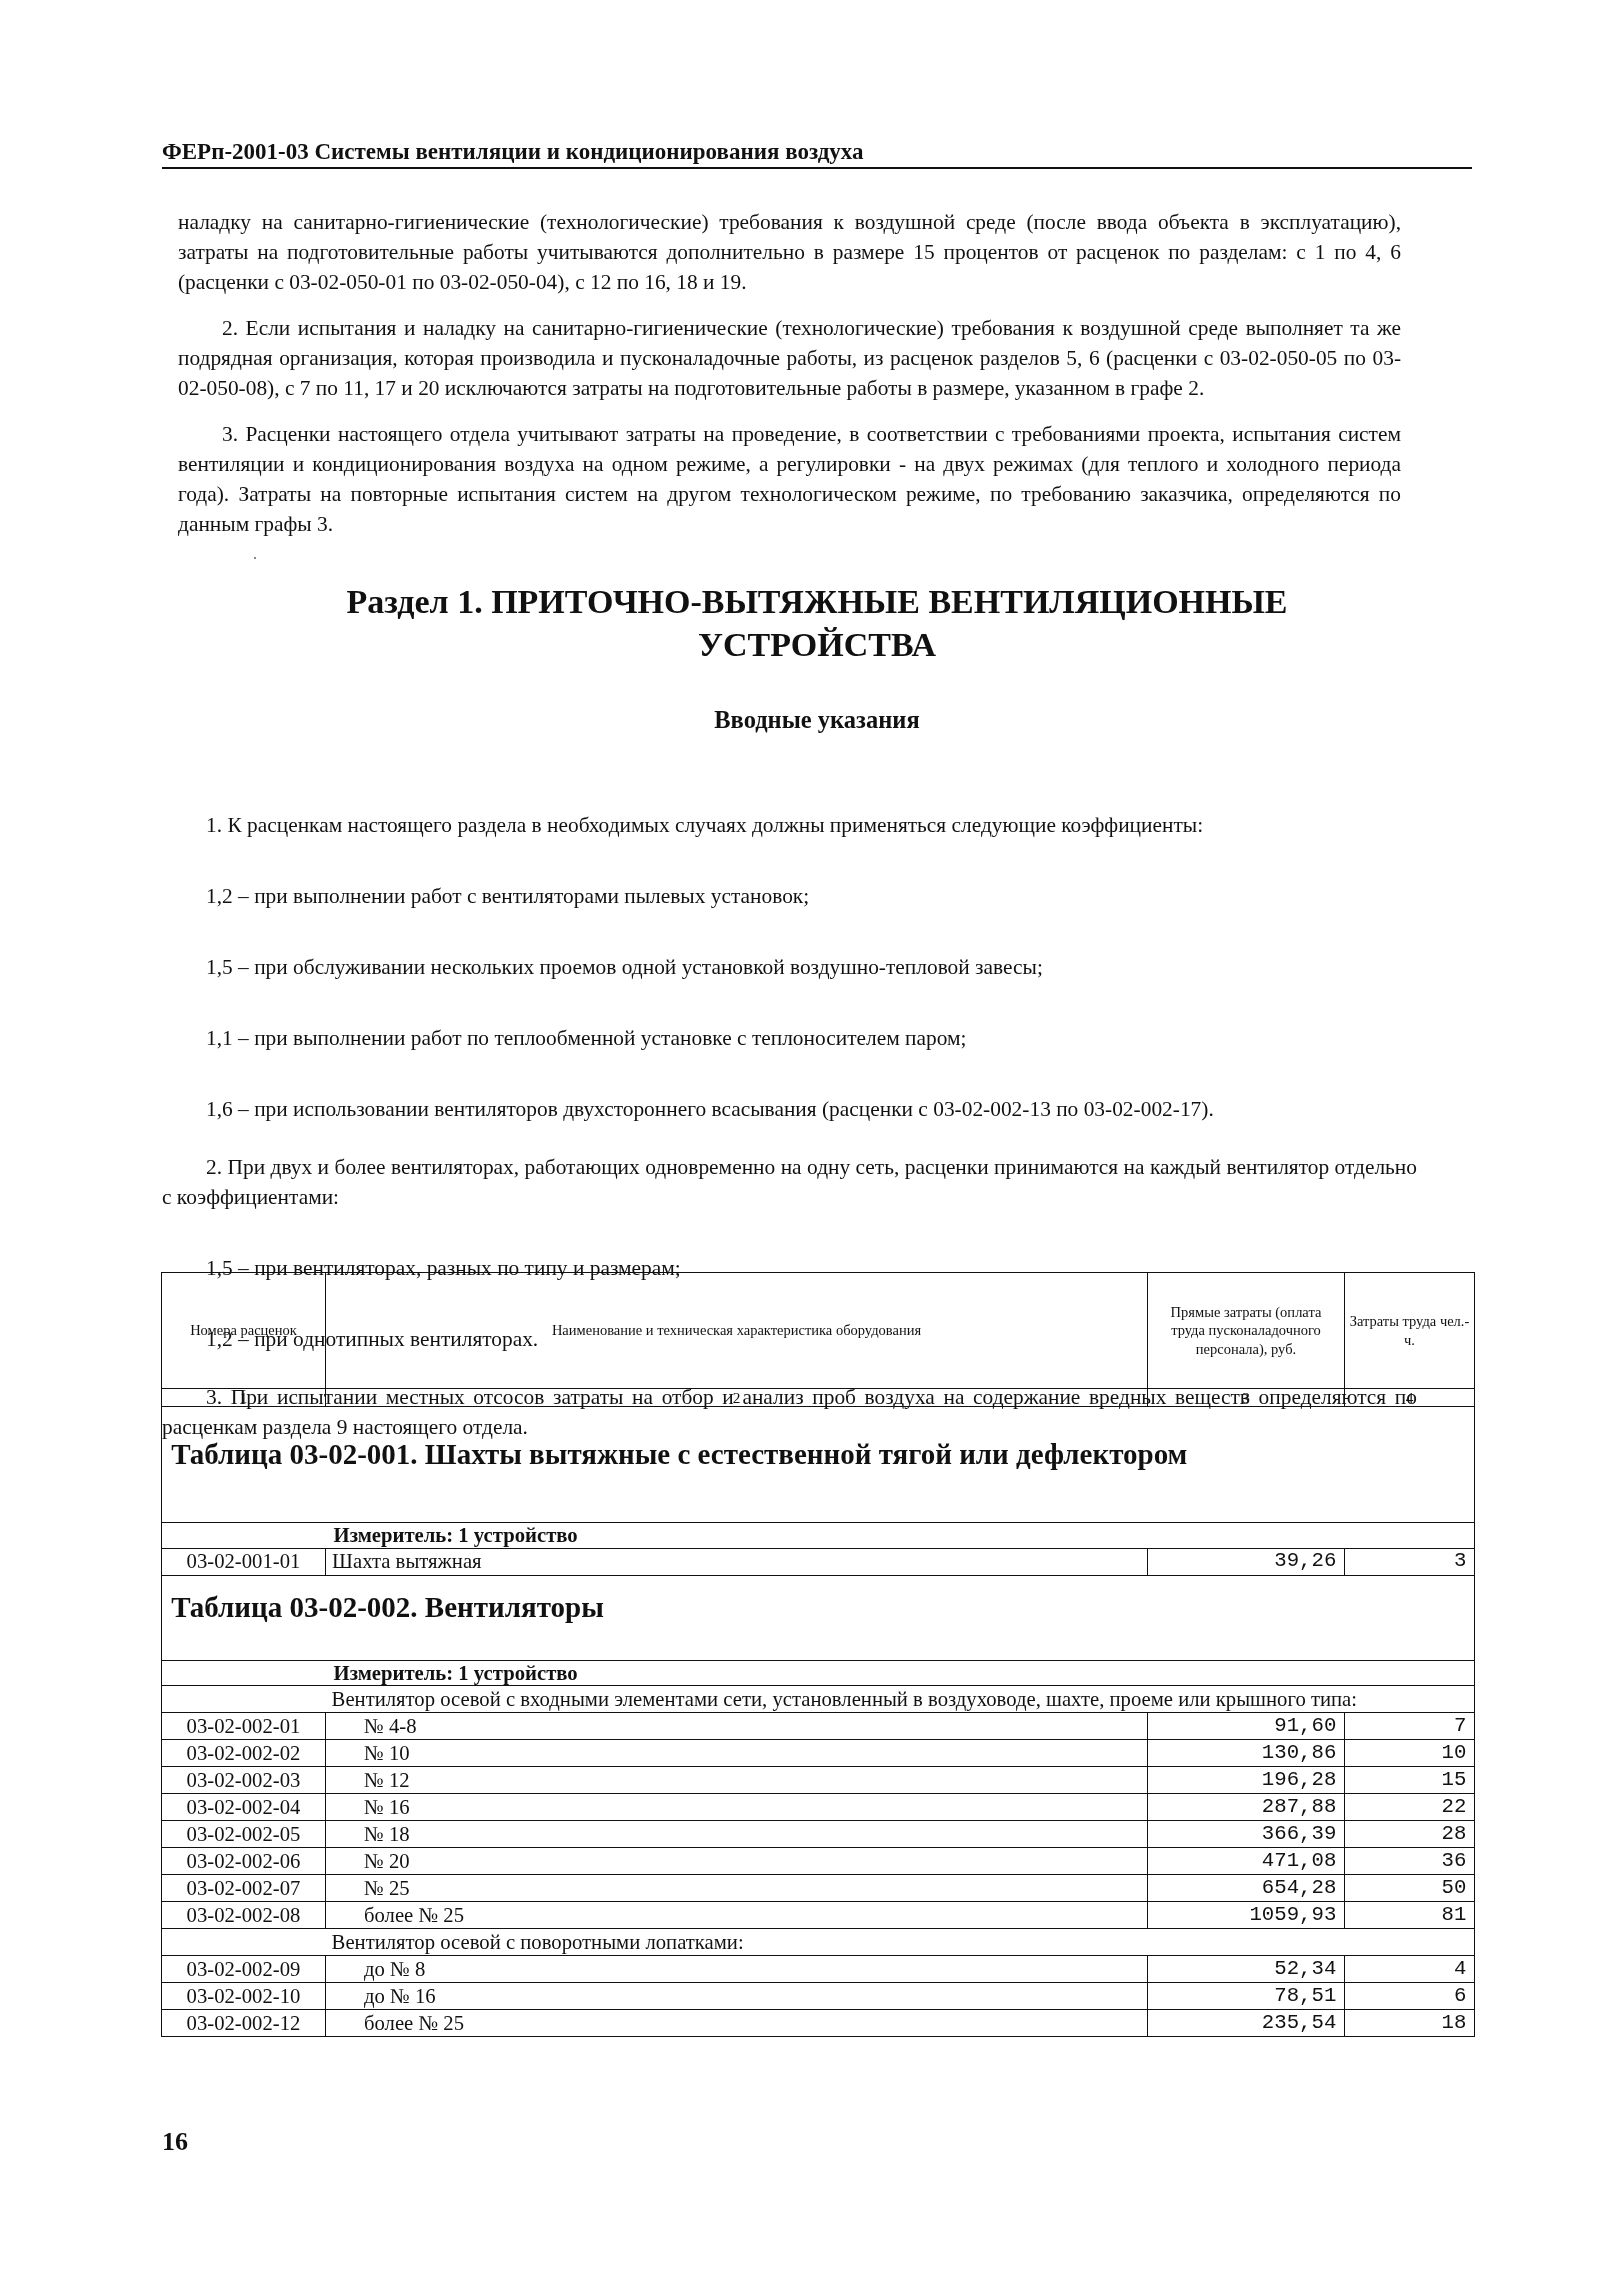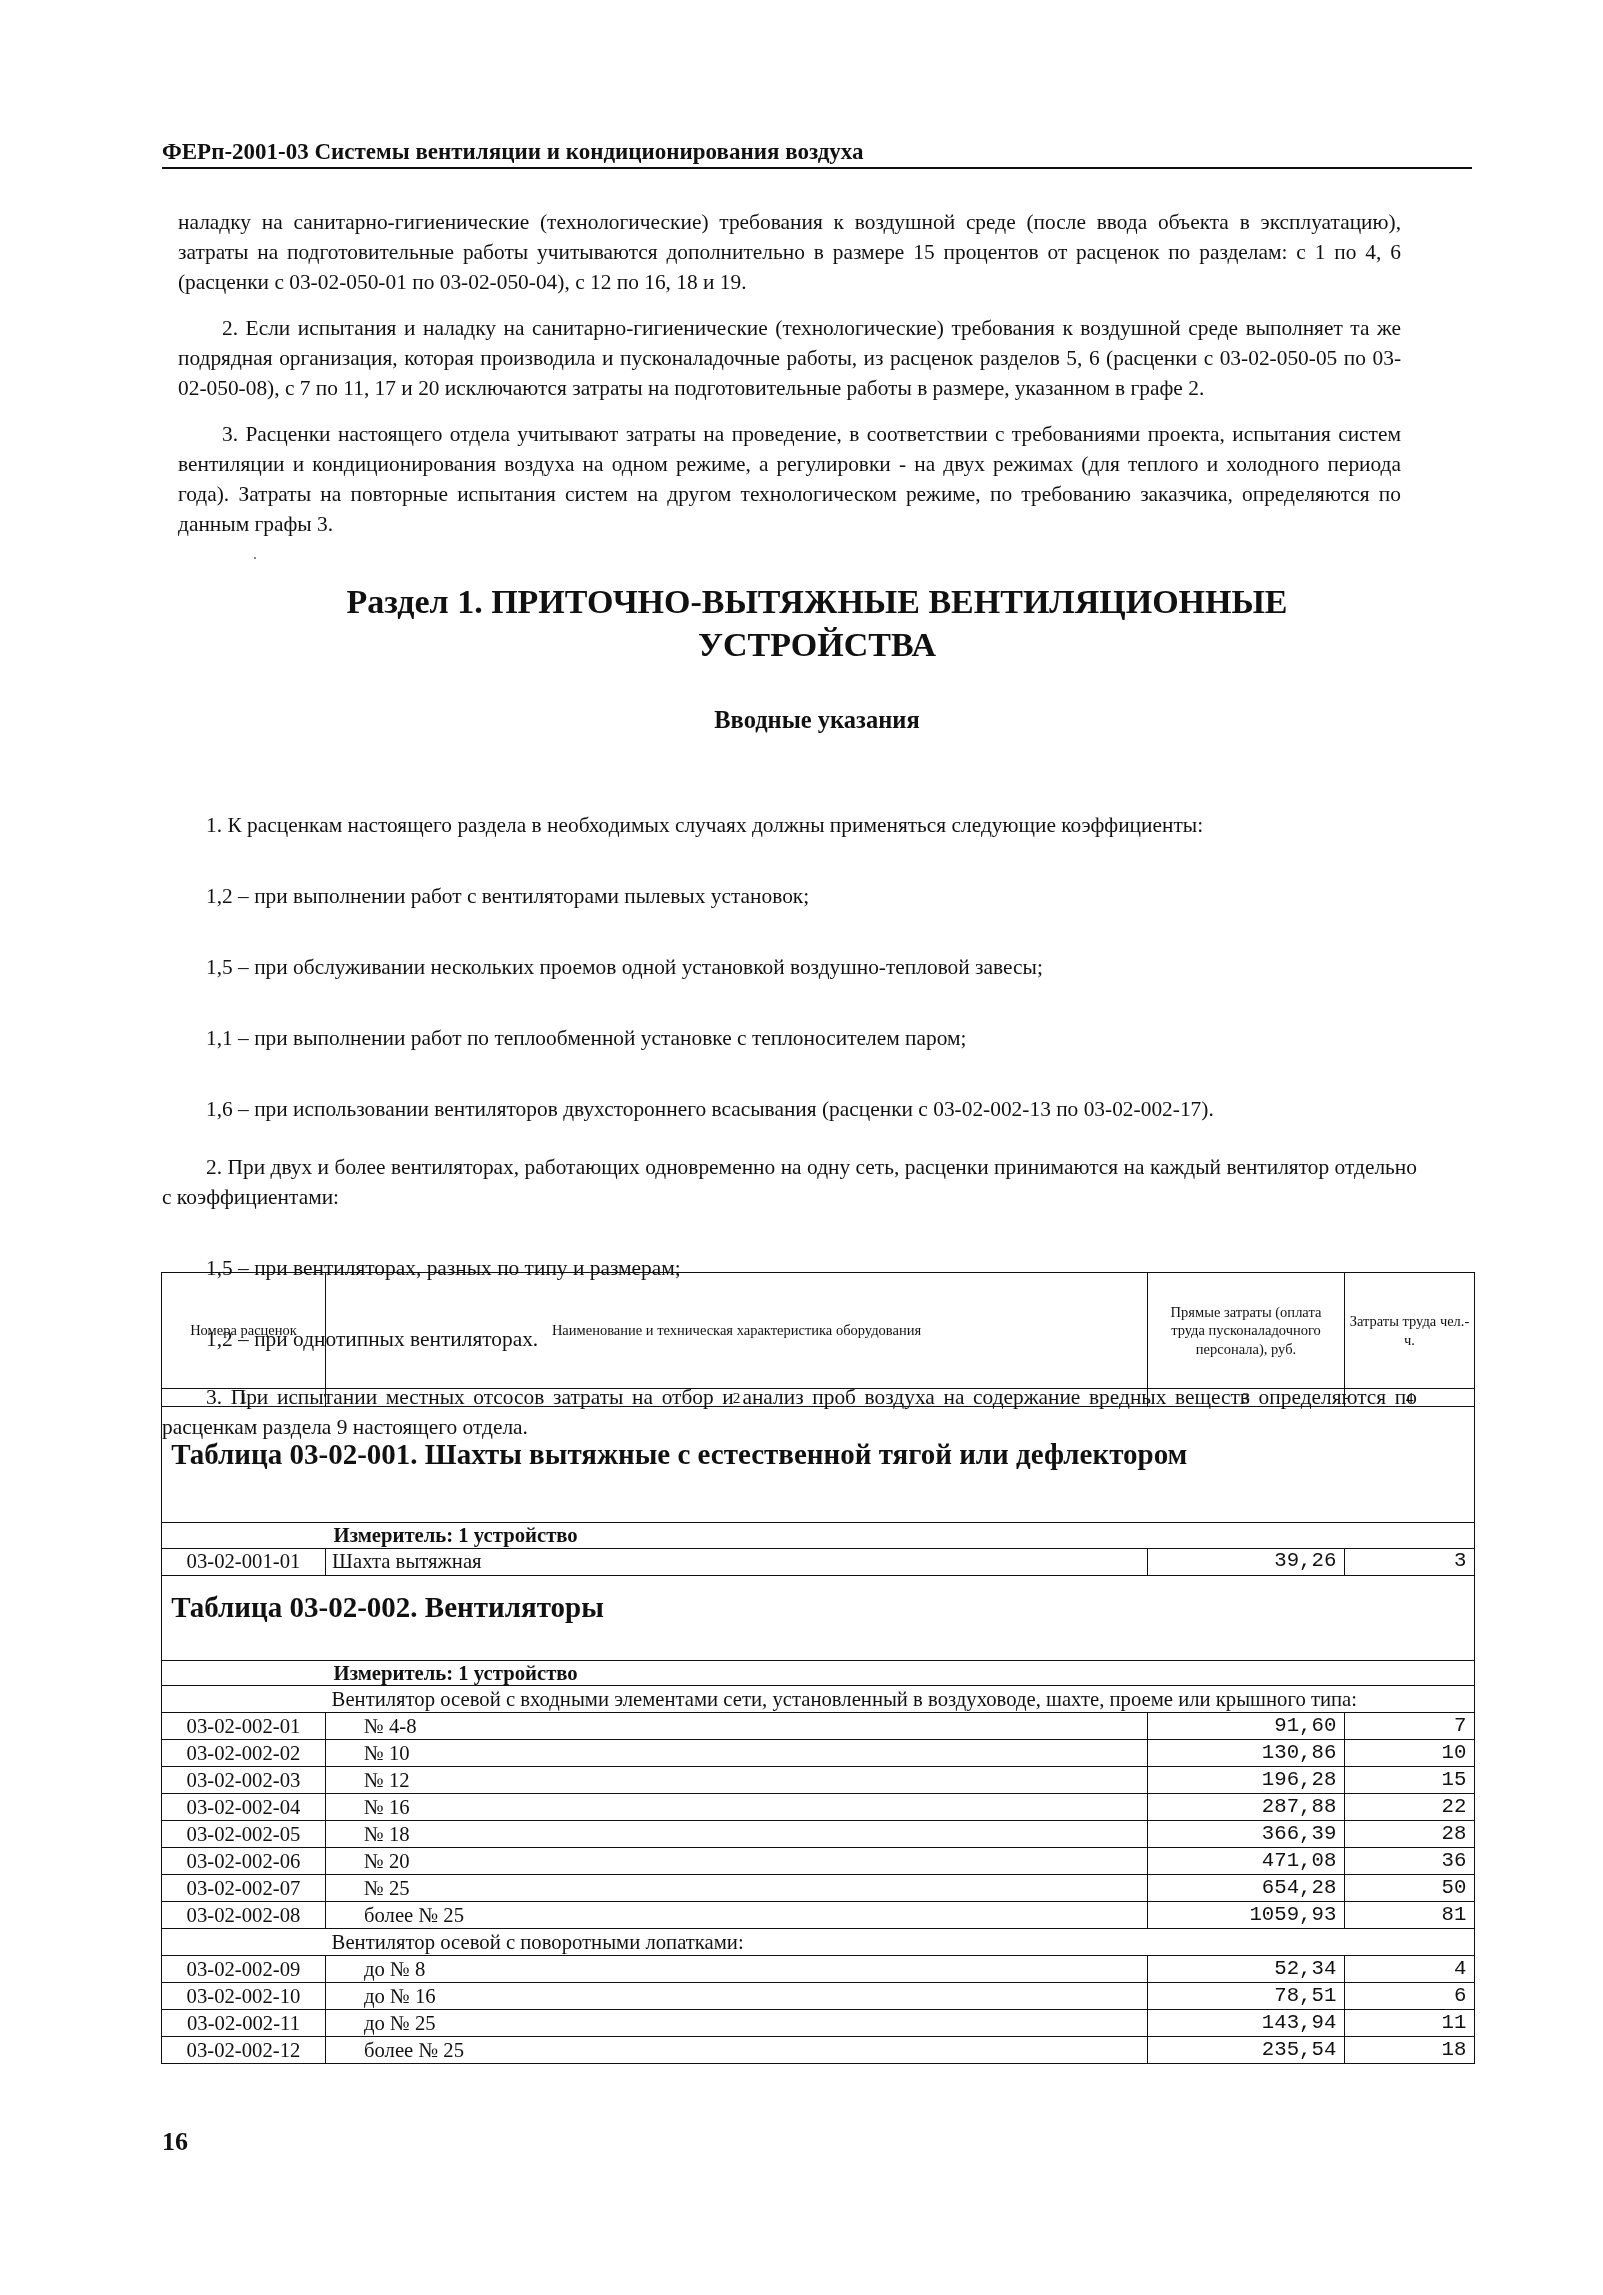--- a/index.html
+++ b/index.html
@@ -225,26 +225,20 @@
         <td class="num">52,34</td>
         <td class="num">4</td>
       </tr>
       <tr class="data-row">
         <td class="code">03-02-002-10</td>
         <td class="name">до № 16</td>
         <td class="num">78,51</td>
         <td class="num">6</td>
       </tr>
       <tr class="data-row">
-        <td class="code">03-02-002-11</td>
-        <td class="name">до № 25</td>
-        <td class="num">143,94</td>
-        <td class="num">11</td>
-      </tr>
-      <tr class="data-row">
         <td class="code">03-02-002-12</td>
         <td class="name">более № 25</td>
         <td class="num">235,54</td>
         <td class="num">18</td>
       </tr>
     </tbody>
 </table>
 
 <div class="page-number">16</div>
 

